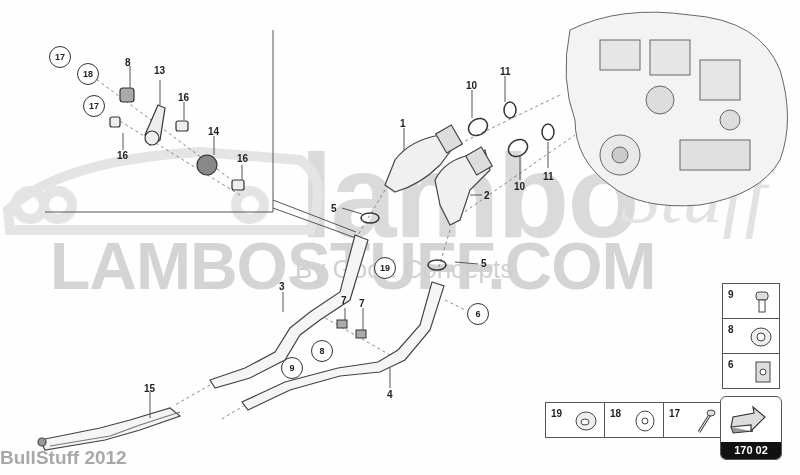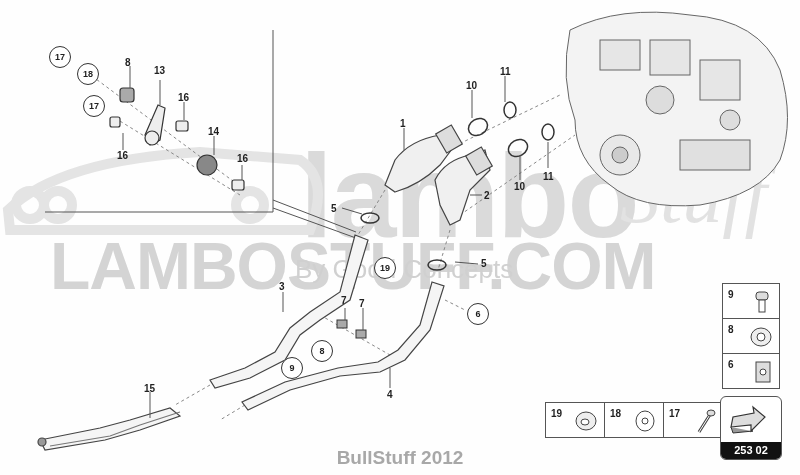--- a/index.html
+++ b/index.html
@@ -3,21 +3,21 @@
 <meta charset="utf-8">
 <style>
   html,body{margin:0;padding:0;background:#fff;}
   body{width:800px;height:475px;position:relative;overflow:hidden;font-family:"Liberation Sans",sans-serif;}
   .stage{position:absolute;left:0;top:0;width:800px;height:475px;background:#fefefe;}
   svg.diagram{position:absolute;left:0;top:0;}
   .wm-big{position:absolute;left:50px;top:228px;font-size:66px;font-weight:700;color:#d4d4d4;letter-spacing:-1px;white-space:nowrap;font-family:"Liberation Sans",sans-serif;}
   .wm-lambo{position:absolute;left:300px;top:128px;font-size:118px;font-weight:700;color:#dadada;white-space:nowrap;letter-spacing:-2px;}
   .wm-stuff{position:absolute;left:620px;top:150px;font-size:80px;font-style:italic;color:#e2e2e2;font-family:"Liberation Serif",serif;white-space:nowrap;}
   .wm-sub{position:absolute;left:295px;top:254px;font-size:26px;color:#d0d0d0;white-space:nowrap;}
-  .footer{position:absolute;left:0;width:800px;top:447px;text-align:center;font-size:19px;font-weight:700;color:#a8a8a8;}
+  .footer{position:absolute;left:0;width:800px;top:447px;font-size:19px;font-weight:700;color:#a8a8a8;}
   .callout{position:absolute;font-size:10px;font-weight:700;color:#222;}
   .circ{position:absolute;width:20px;height:20px;border:1.5px solid #333;border-radius:50%;font-size:9px;font-weight:700;color:#222;display:flex;align-items:center;justify-content:center;background:#fff;}
   .legend-col{position:absolute;left:722px;top:283px;width:56px;border:1px solid #555;background:#fff;}
   .legend-cell{height:34px;border-bottom:1px solid #555;position:relative;}
   .legend-cell:last-child{border-bottom:none;}
   .legend-row{position:absolute;left:545px;top:402px;height:34px;display:flex;border:1px solid #555;background:#fff;}
   .legend-row .legend-cell{width:58px;height:34px;border-bottom:none;border-right:1px solid #555;}
   .legend-row .legend-cell:last-child{border-right:none;}
   .lnum{position:absolute;left:5px;top:5px;font-size:10px;font-weight:700;color:#222;}
   .licon{position:absolute;right:6px;top:6px;}
@@ -219,17 +219,17 @@
           <ellipse cx="17" cy="4" rx="4" ry="3" fill="#ddd" stroke="#444"></ellipse>
         </svg>
     </div>
   </div>
 
   <div class="nav-btn">
     <svg width="60" height="45">
       <path d="M10 30 L30 28 L30 34 L44 20 L32 10 L33 16 L12 20 Z" fill="#ddd" stroke="#333" stroke-width="1.2"></path>
       <path d="M10 30 L12 36 L32 34 L30 34" fill="#999" stroke="#333" stroke-width="1"></path>
     </svg>
-    <div class="nav-label">253 02</div>
+    <div class="nav-label">170 02</div>
   </div>
 
   <div class="footer">BullStuff 2012</div>
 </div>
 
 </body></html>

